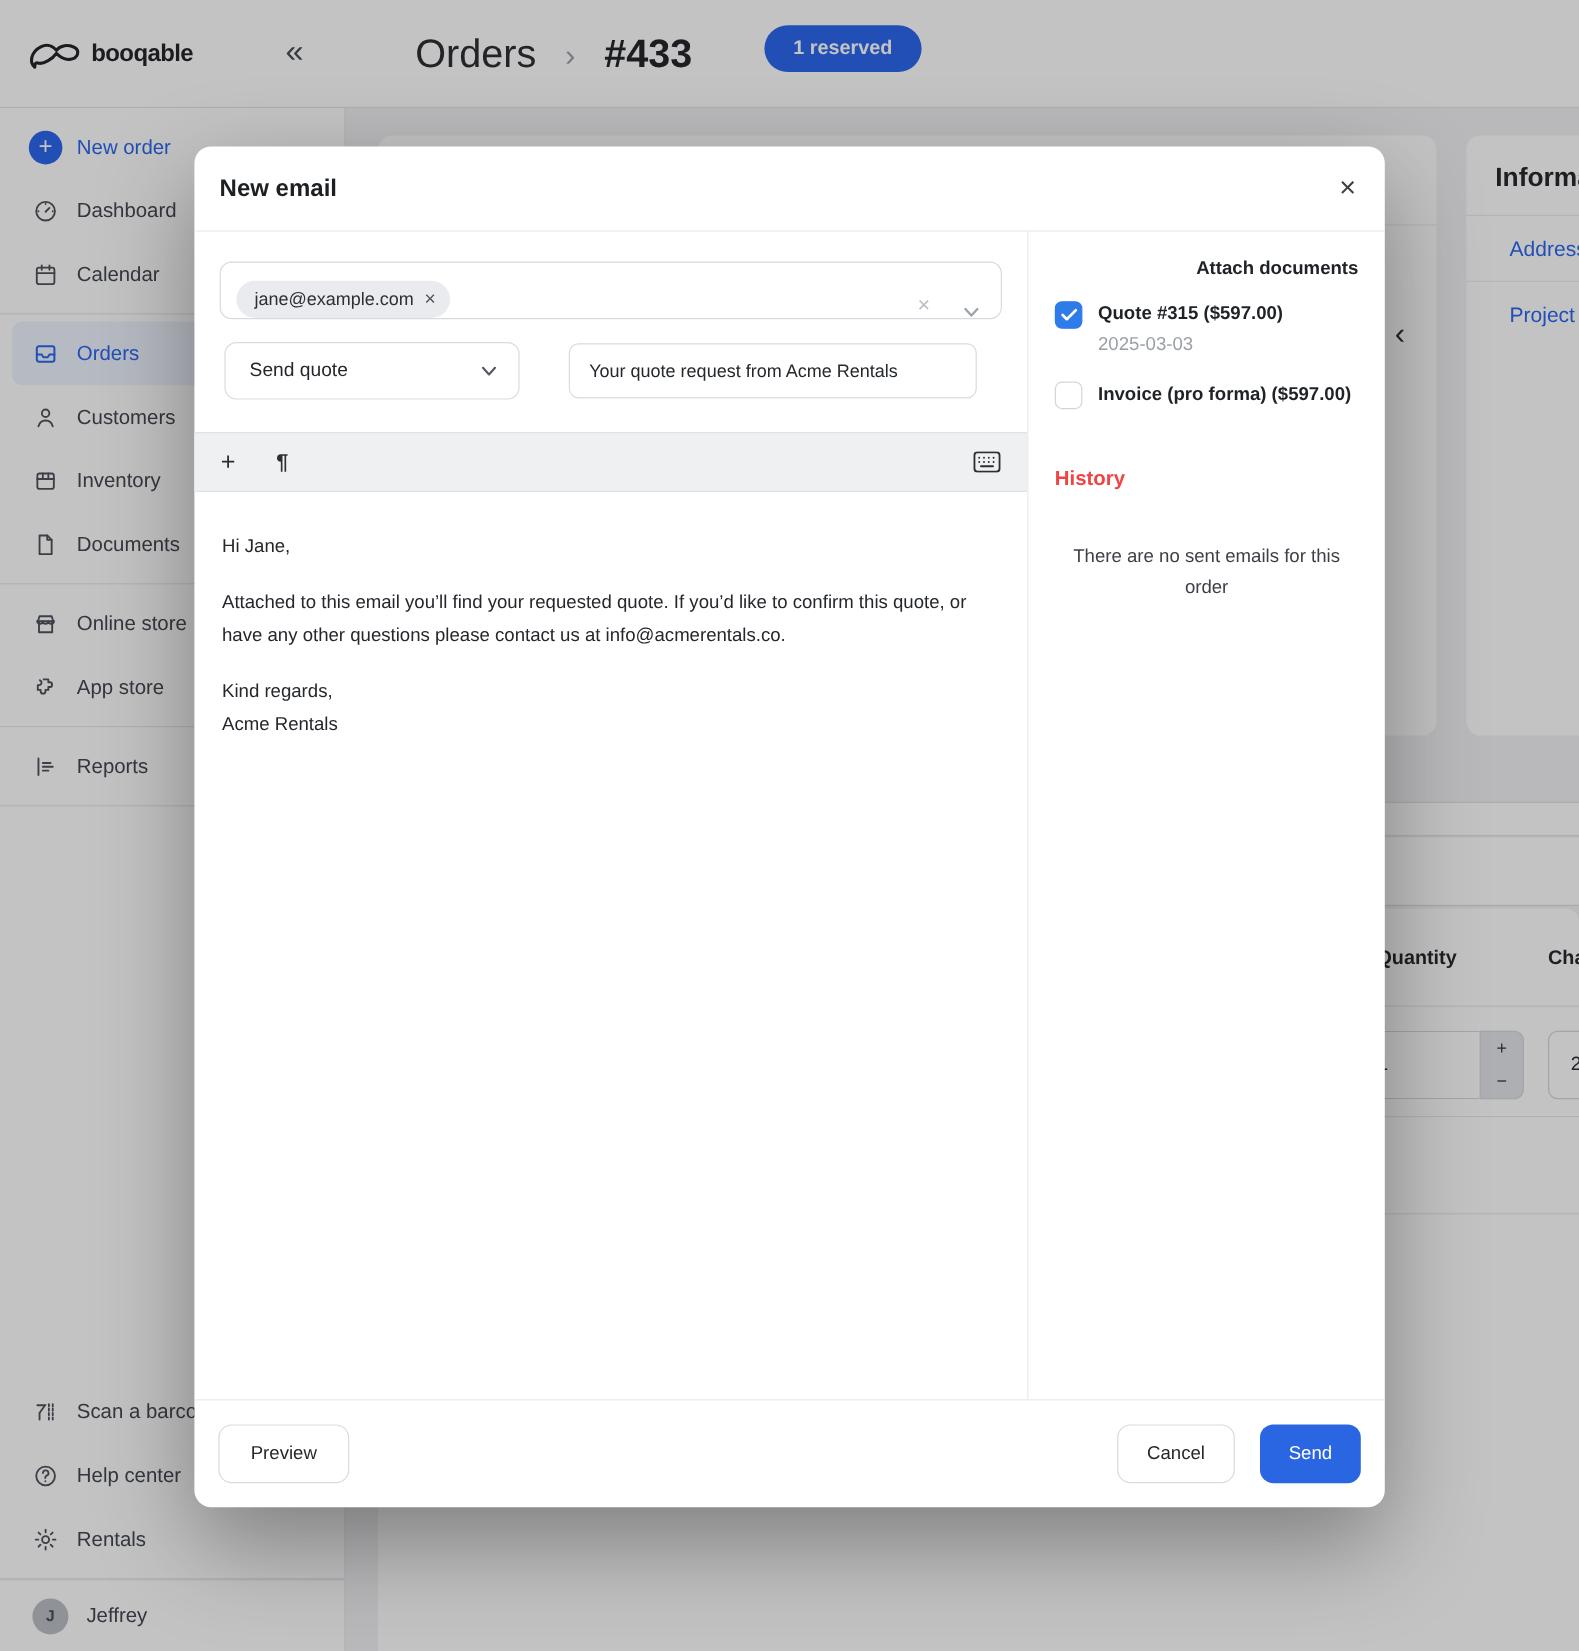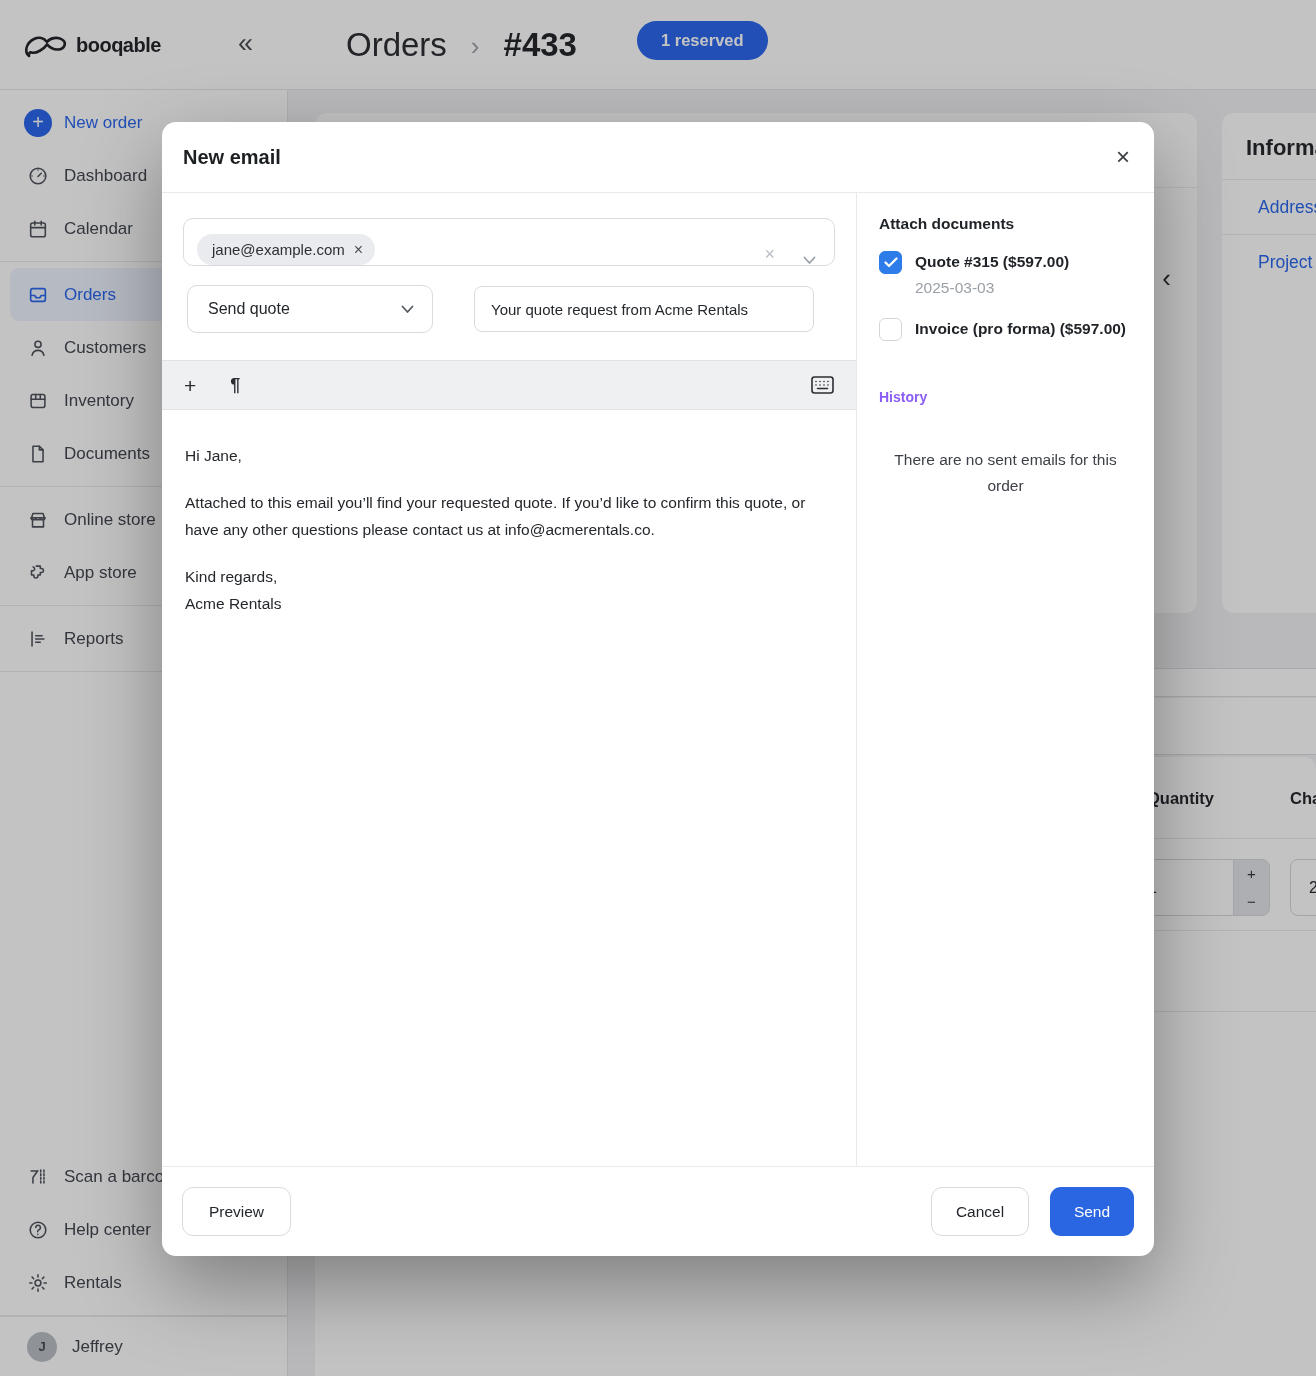--- a/index.html
+++ b/index.html
@@ -80,30 +80,30 @@
   .tpl-select { width:246px; height:48px; border:1px solid #d8dbe0; border-radius:10px; display:flex; align-items:center; padding:0 18px 0 20px; font-size:16px; color:#24282c; cursor:pointer; }
   .tpl-select .chev { margin-left:auto; }
   .subject-input { margin-left:41px; width:340px; height:46px; align-self:center; border:1px solid #d8dbe0; border-radius:8px; font-size:15px; color:#24282c; padding:0 16px; font-family:"Liberation Sans", sans-serif; background:#fff; }
   .editor-toolbar { margin-top:27px; height:50px; background:#eef0f2; border-top:1px solid #e0e2e5; border-bottom:1px solid #e0e2e5; display:flex; align-items:center; padding:0 22px; gap:34px; }
   .tb-btn { font-size:21px; color:#2b2e32; cursor:pointer; line-height:1; }
   .tb-pilcrow { font-size:18px; font-weight:700; }
   .tb-keyboard { margin-left:auto; width:23px; height:18px; color:#2b2e32; cursor:pointer; }
   .editor-area { padding:32px 26px 0 23px; font-size:15.5px; line-height:27px; color:#24272b; }
   .editor-area p { margin-bottom:20px; max-width:640px; }
   
-  .attach-heading { font-size:15.5px; font-weight:700; color:#1f2226; margin-bottom:17px; }
+  .attach-heading { font-size:15.5px; font-weight:700; color:#1f2226; margin-bottom:17px;text-align:right; }
   .attach-item { display:flex; gap:13px; }
   .attach-item + .attach-item { margin-top:18px; }
   .cb { width:23px; height:23px; border-radius:6px; border:1.5px solid #d2d6db; background:#fff; flex:0 0 23px; display:flex; align-items:center; justify-content:center; cursor:pointer; margin-top:1px; }
   .cb svg { display:none; width:14px; height:11px; }
   .cb.on { background:#2e7ce9; border-color:#2e7ce9; }
   .cb.on svg { display:block; }
   .attach-label { font-size:15.5px; font-weight:700; color:#1f2226; line-height:23px; max-width:215px; }
   .attach-sub { font-size:15.5px; color:#9aa0a6; line-height:23px; margin-top:3px; }
-  .history-heading { font-size:14px; font-weight:700; color:#8b5cf6; margin-top:48px; }
+  .history-heading { font-size:17px; font-weight:700; color:#ef4444; margin-top:48px; }
   .history-empty { margin:42px auto 0; max-width:235px; text-align:center; font-size:15.5px; line-height:26px; color:#3d4147; }
   
   .modal-footer { flex:0 0 90px; border-top:1px solid #e8eaec; display:flex; align-items:center; padding:0 20px; }
   .btn { height:49px; border-radius:11px; font-size:15.5px; font-weight:500; display:flex; align-items:center; justify-content:center; cursor:pointer; font-family:"Liberation Sans", sans-serif; }
   .btn-outline { border:1px solid #d8dbe0; background:#fff; color:#24282c; }
   .btn-preview { width:109px; }
   .btn-cancel { width:98px; margin-left:auto; }
   .btn-send { width:84px; margin-left:21px; background:#2b66e2; color:#fff; border:none; font-weight:500; }
   .icon svg, .icon { display:block; }
 </style>

